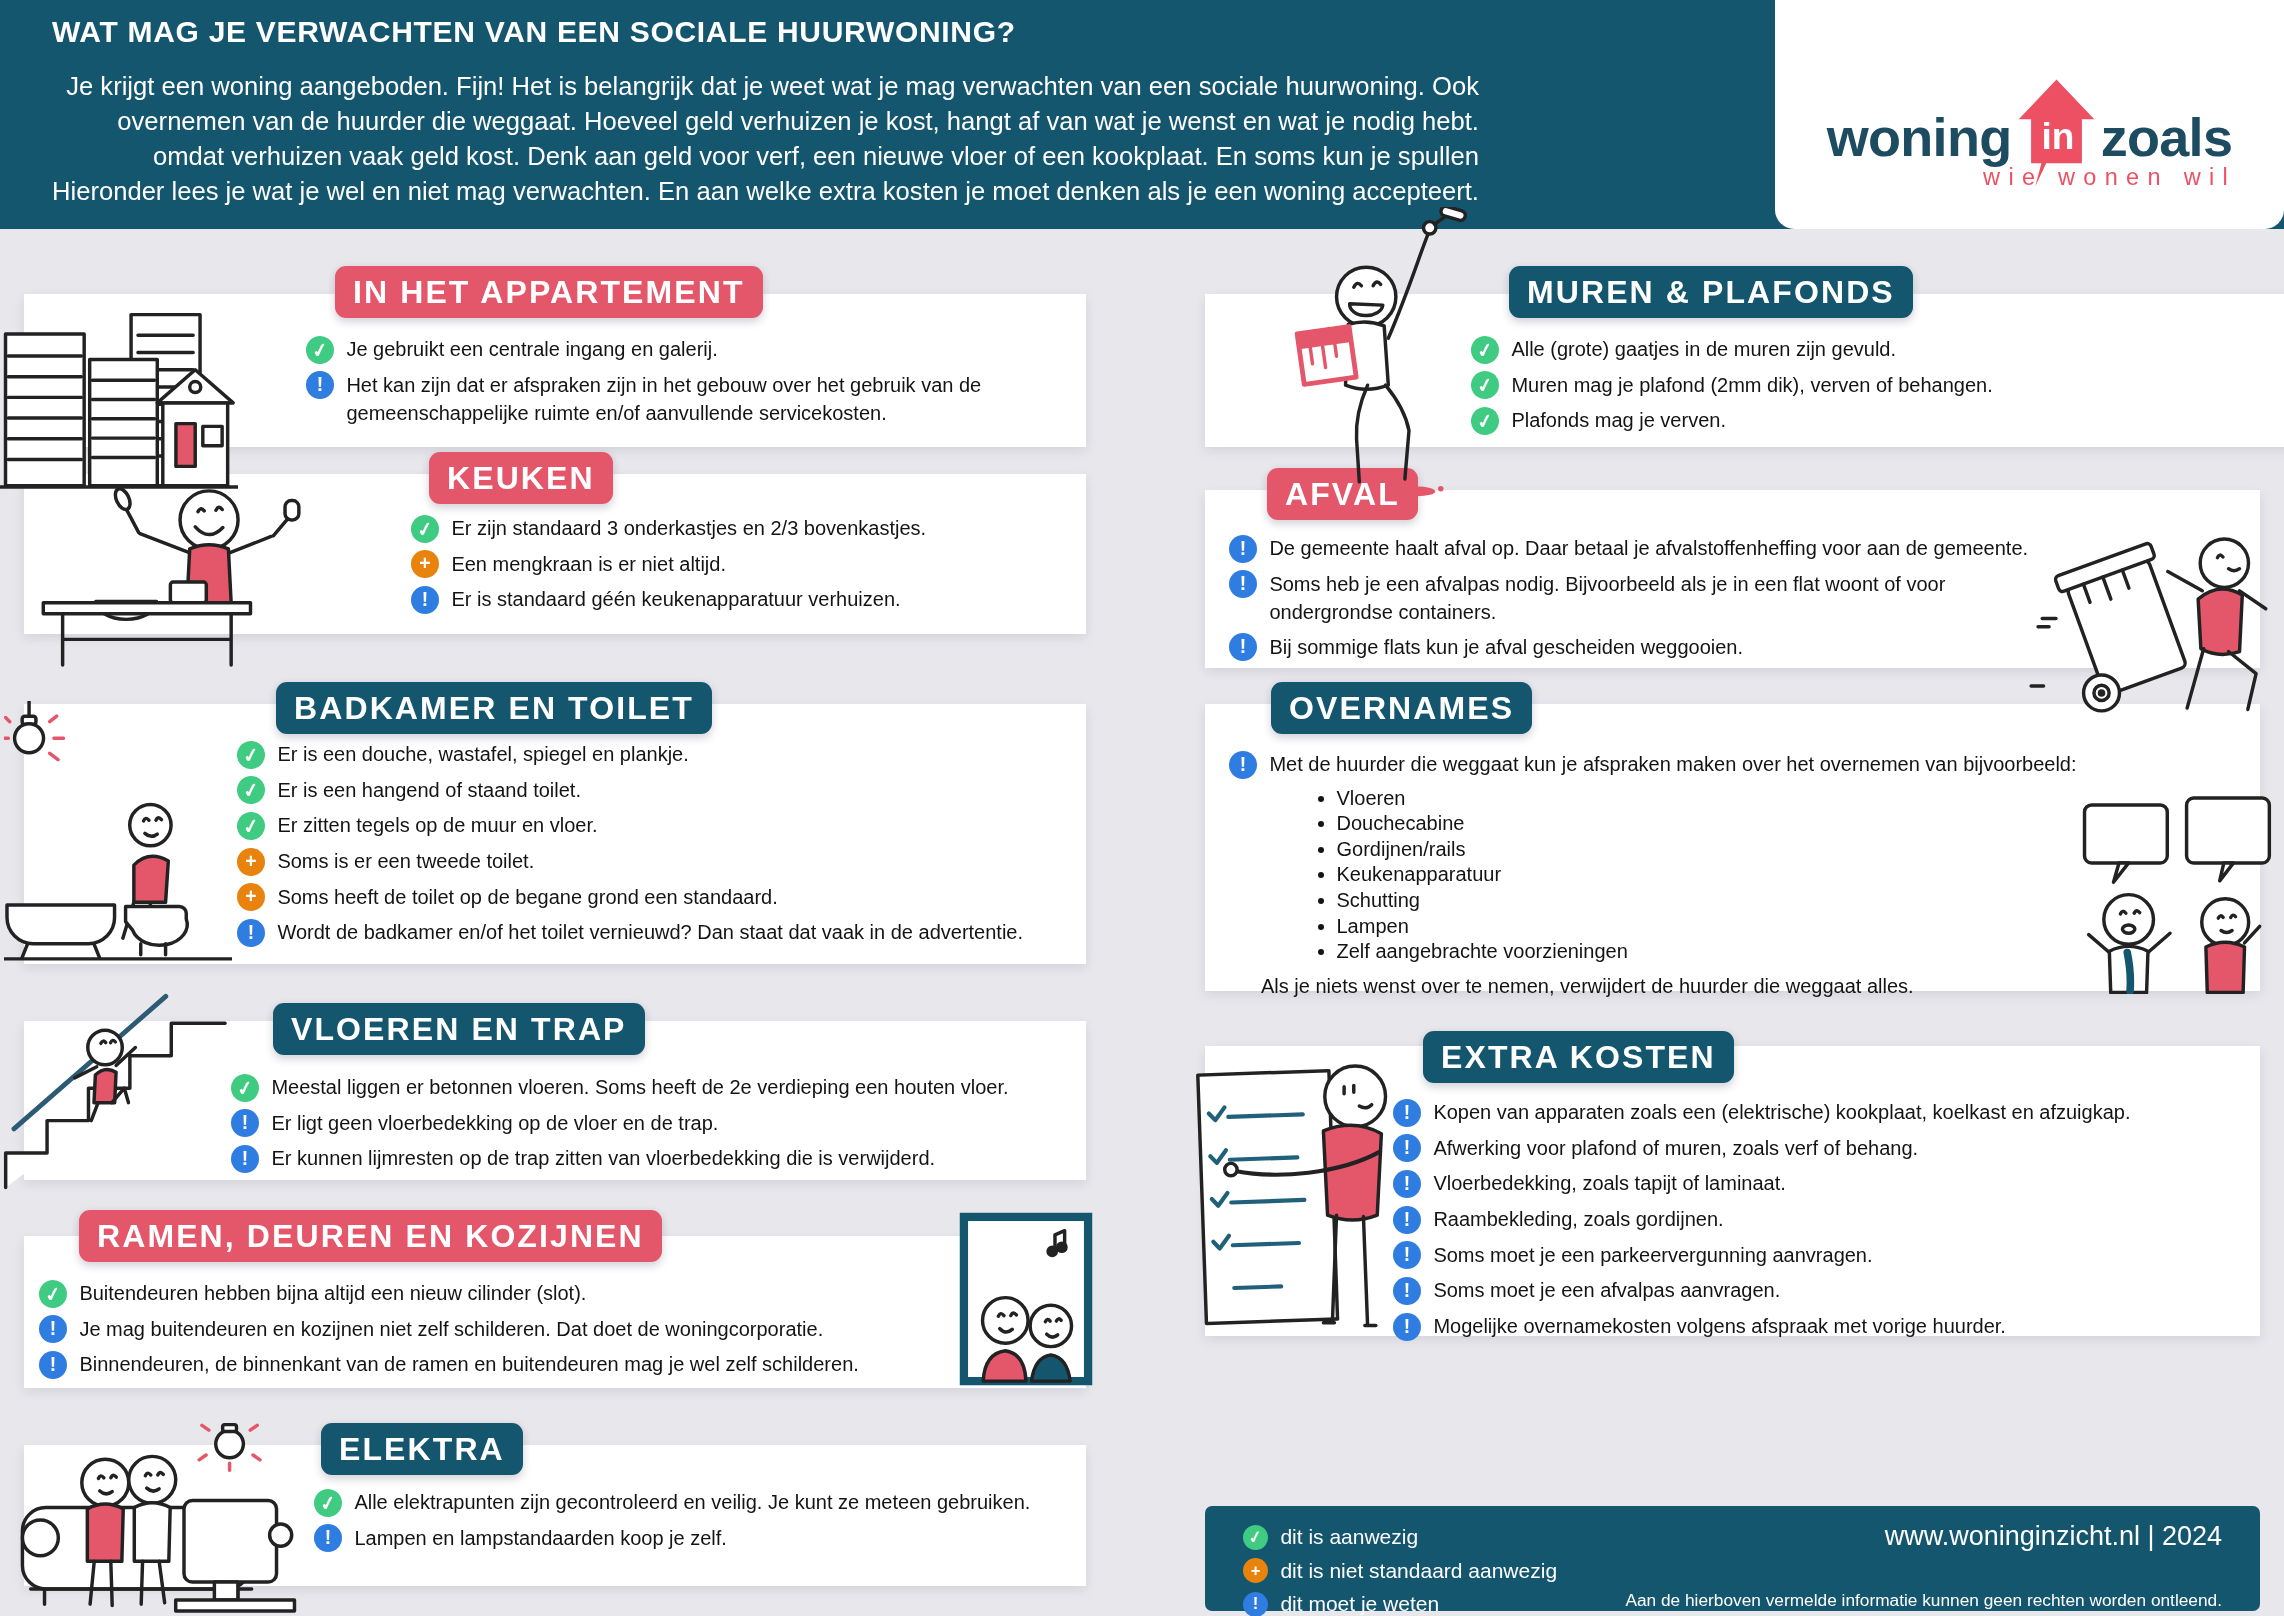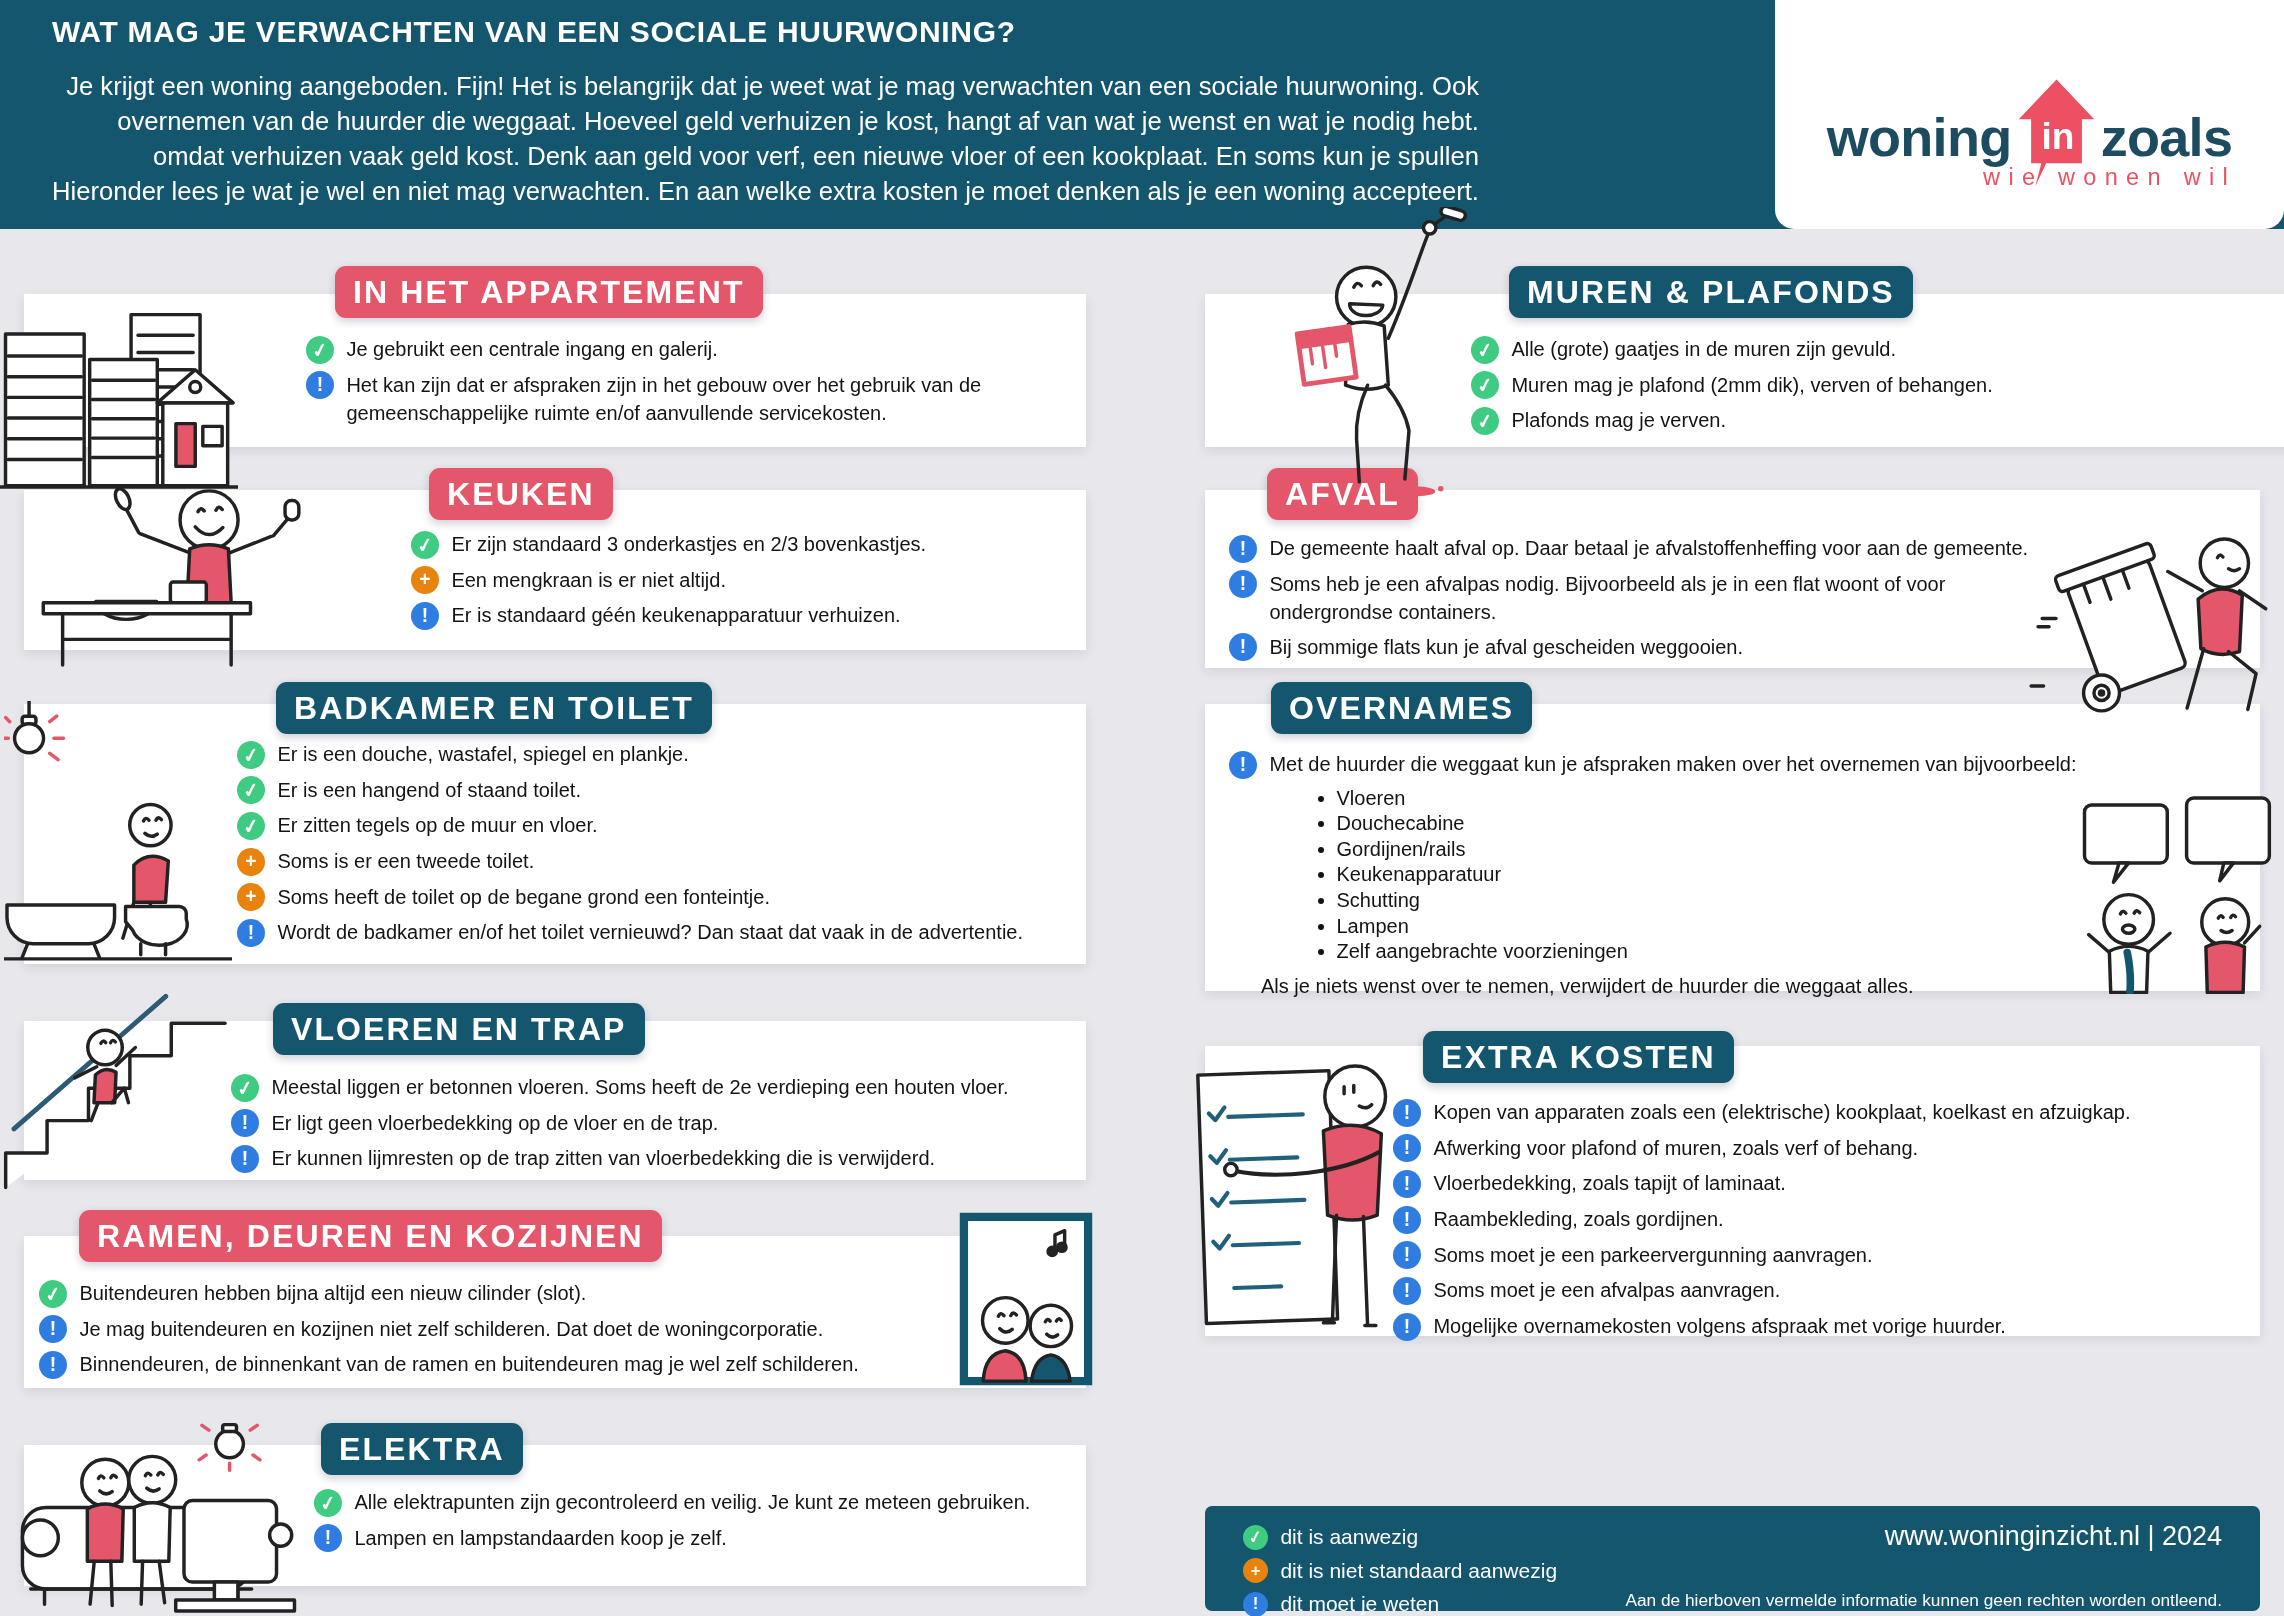--- a/index.html
+++ b/index.html
@@ -70,21 +70,21 @@
           <span class="dot check">✓</span>
           <span class="txt">Je gebruikt een centrale ingang en galerij.</span>
         </div>
         <div class="row">
           <span class="dot info">!</span>
           <span class="txt">Het kan zijn dat er afspraken zijn in het gebouw over het gebruik van de gemeenschappelijke ruimte en/of aanvullende servicekosten.</span>
         </div>
       </div>
   </section>
 
-  <section class="card" style="left:24px;top:490px;width:1062px;height:160px;padding:40px 21px 0 387px;">
+  <section class="card" style="left:24px;top:474px;width:1062px;height:160px;padding:40px 21px 0 387px;">
     <div class="badge red" style="left:405px;top:-22px;">KEUKEN</div>
     <div class="items">
         <div class="row">
           <span class="dot check">✓</span>
           <span class="txt">Er zijn standaard 3 onderkastjes en 2/3 bovenkastjes.</span>
         </div>
         <div class="row">
           <span class="dot plus">+</span>
           <span class="txt">Een mengkraan is er niet altijd.</span>
         </div>
@@ -109,21 +109,21 @@
         <div class="row">
           <span class="dot check">✓</span>
           <span class="txt">Er zitten tegels op de muur en vloer.</span>
         </div>
         <div class="row">
           <span class="dot plus">+</span>
           <span class="txt">Soms is er een tweede toilet.</span>
         </div>
         <div class="row">
           <span class="dot plus">+</span>
-          <span class="txt">Soms heeft de toilet op de begane grond een fonteintje.</span>
+          <span class="txt">Soms heeft de toilet op de begane grond een standaard.</span>
         </div>
         <div class="row">
           <span class="dot info">!</span>
           <span class="txt">Wordt de badkamer en/of het toilet vernieuwd? Dan staat dat vaak in de advertentie.</span>
         </div>
       </div>
   </section>
 
   <section class="card" style="left:24px;top:1021px;width:1062px;height:159px;padding:52px 14px 0 207px;">
     <div class="badge teal" style="left:249px;top:-18px;">VLOEREN EN TRAP</div>

